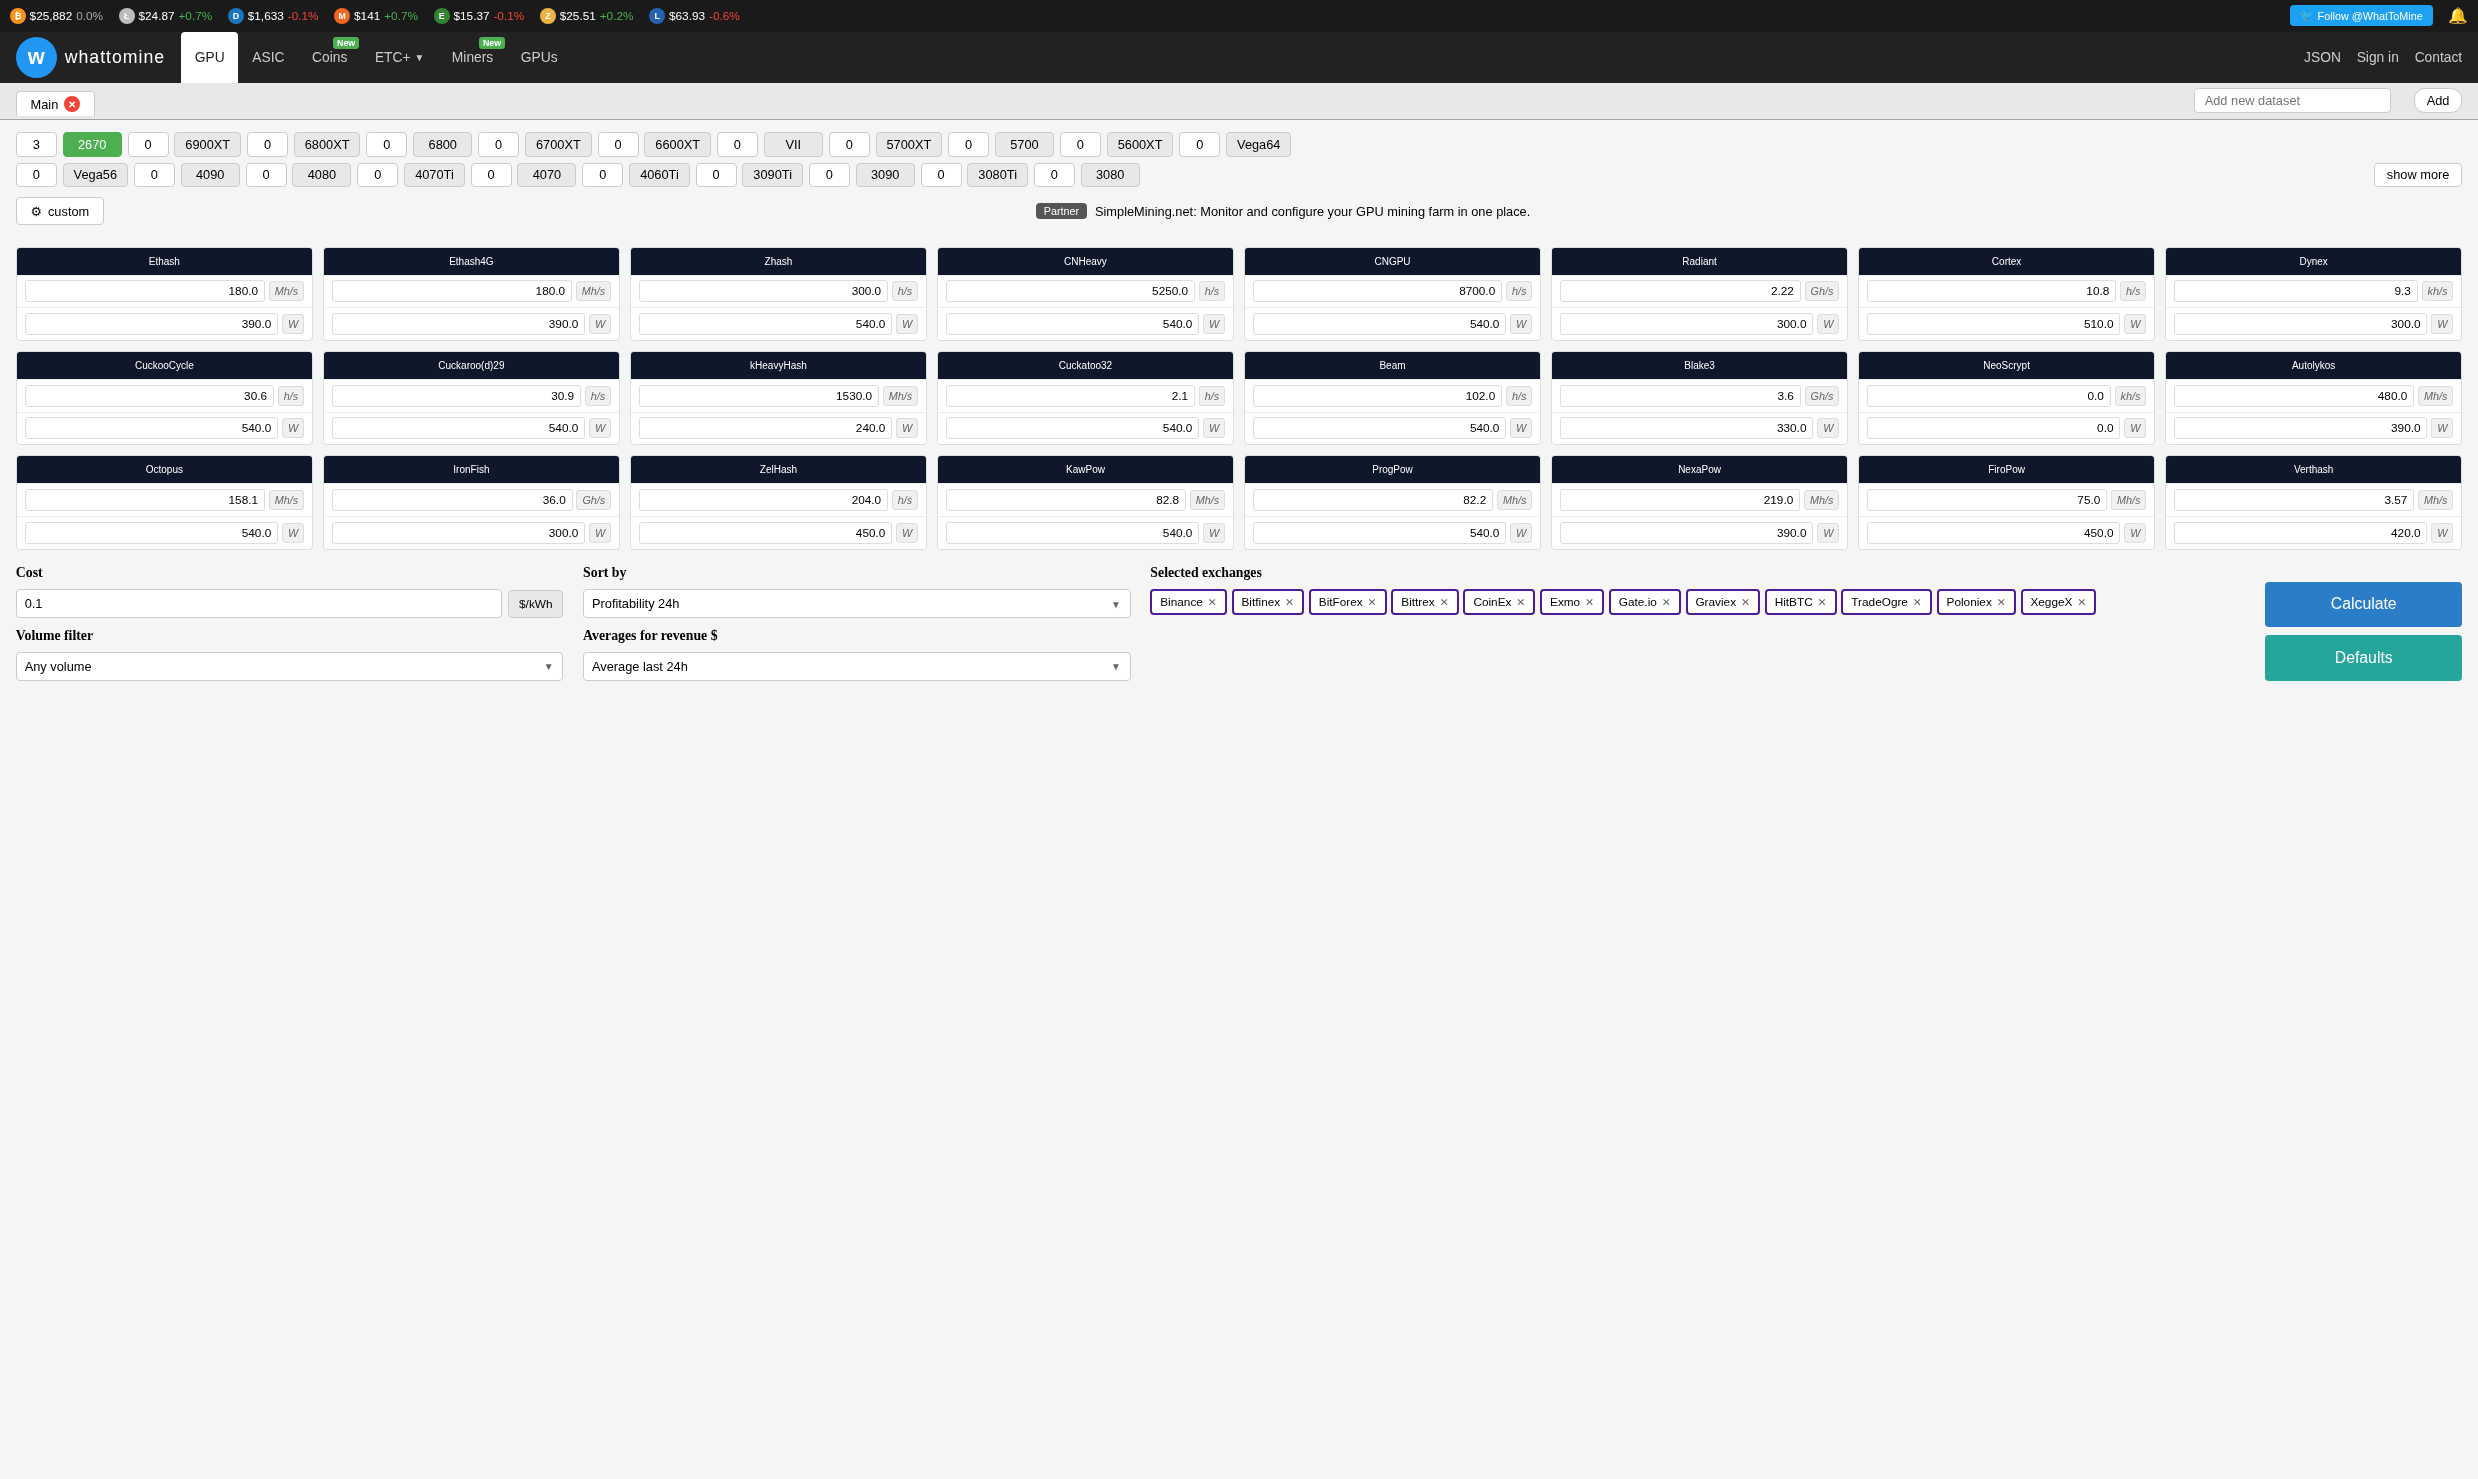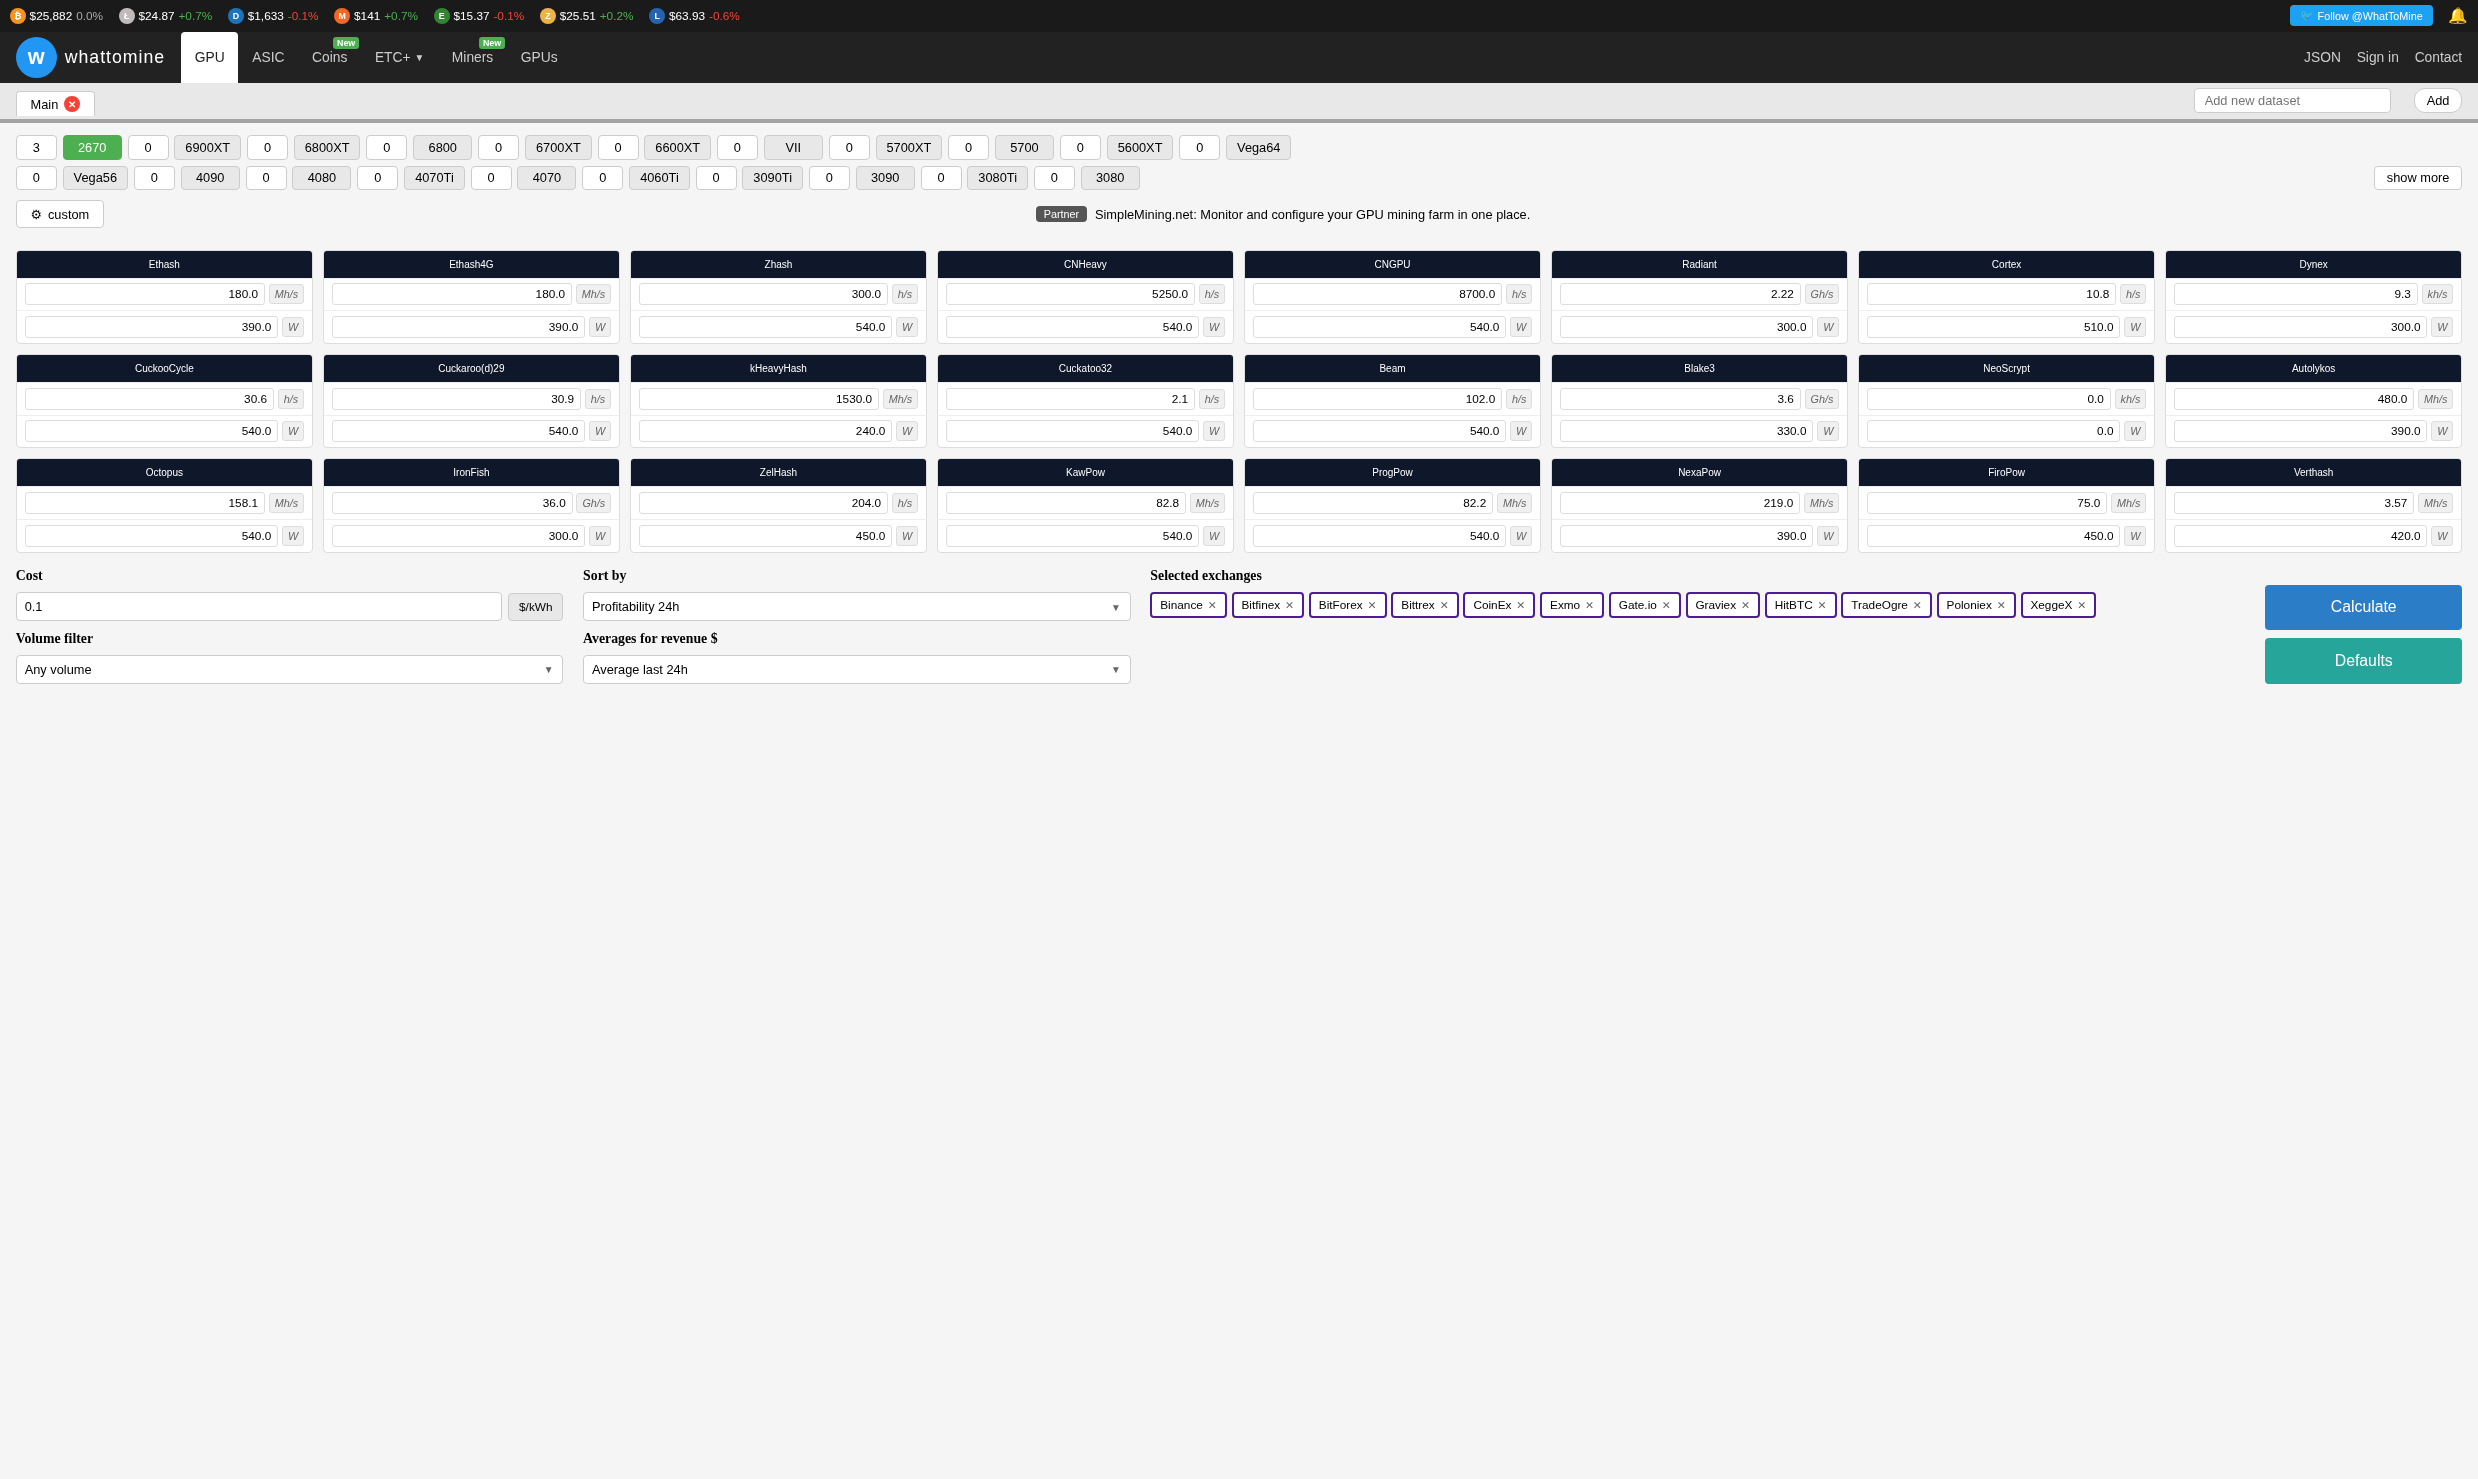--- a/index.html
+++ b/index.html
@@ -78,21 +78,21 @@
     .nav-right { display: flex; gap: 15.8px; align-items: center; }
     .nav-right-btn { color: #ccc; background: none; border: none; cursor: pointer; font-size: 13.8px; }
 
     
     #tab-area {
       background: #e8e8e8;
       display: flex;
       align-items: center;
       padding: 5.9px 15.8px 0;
       gap: 3.9px;
-      border-bottom: 4px solid #a3a3a3;
+      border-bottom: 1px solid #a3a3a3;
     }
     .tab {
       background: #fff;
       border: 1px solid #ccc;
       border-bottom: none;
       padding: 3.9px 13.8px;
       border-radius: 3.9px 3.9px 0 0;
       display: flex;
       align-items: center;
       gap: 5.9px;

